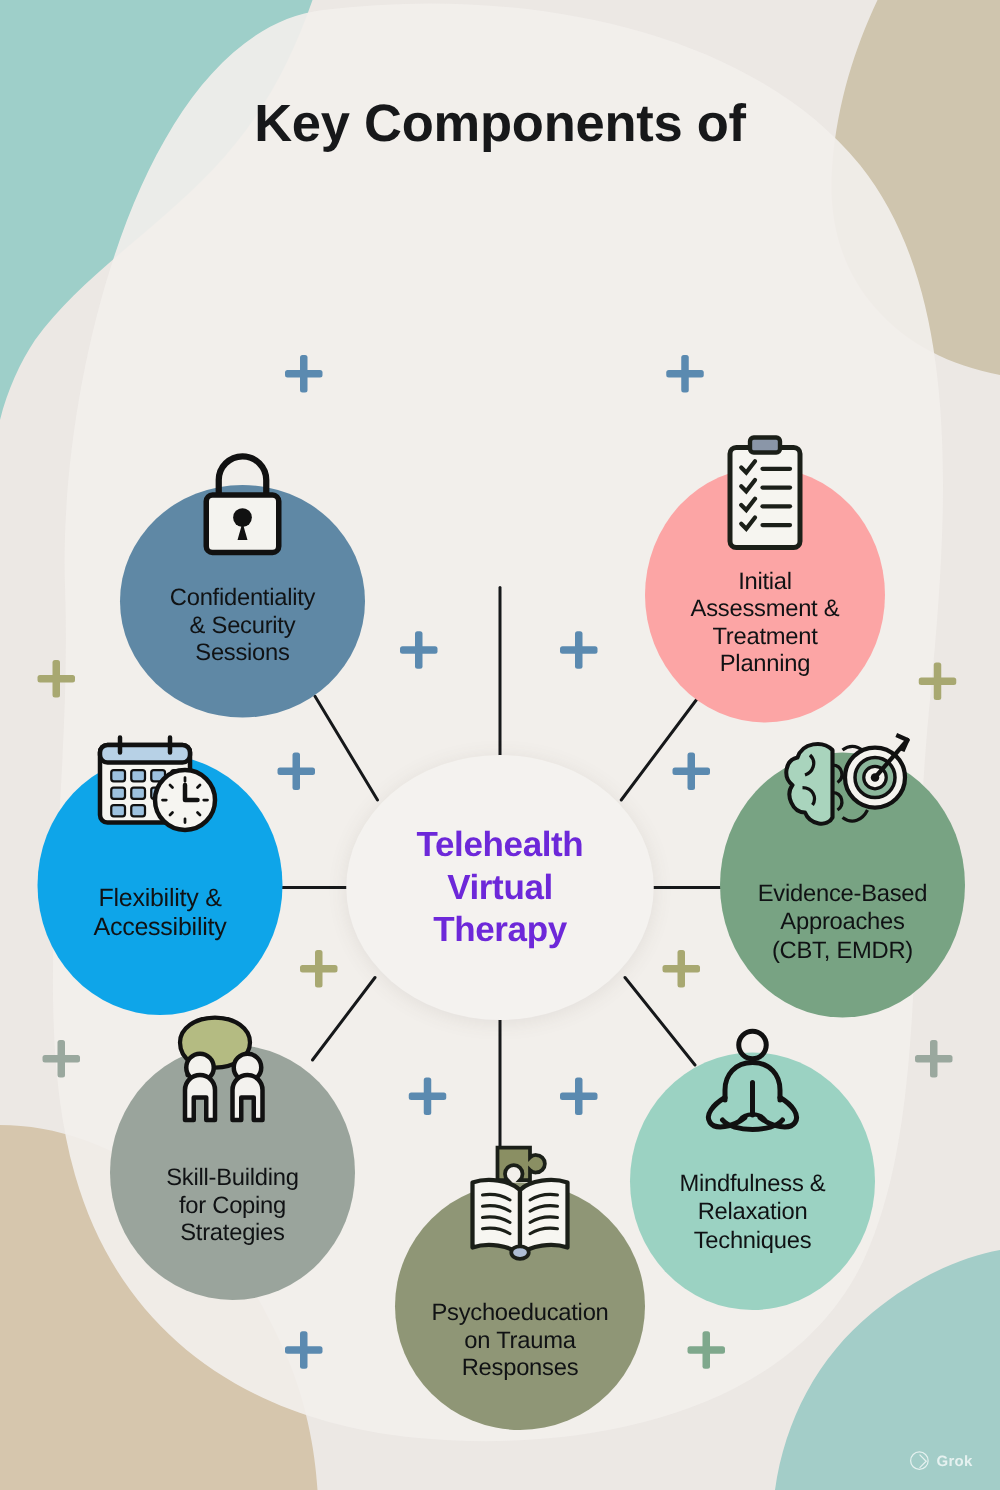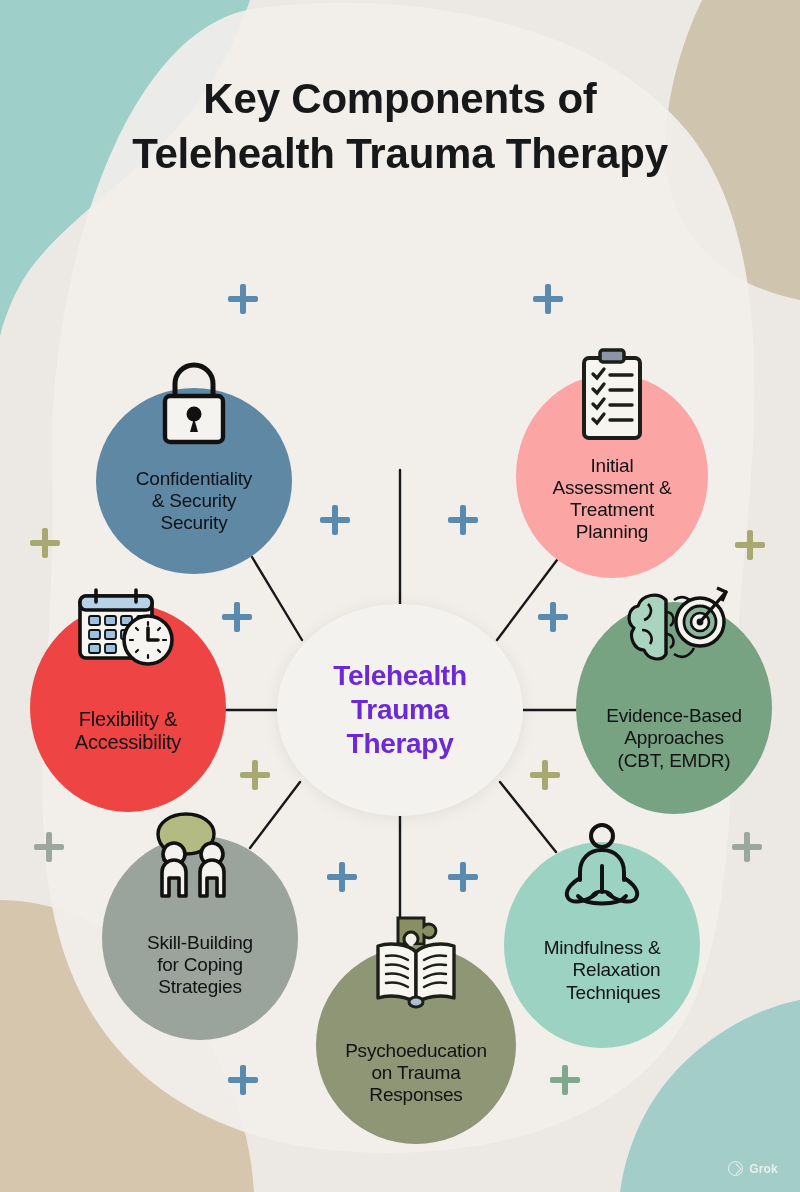--- a/index.html
+++ b/index.html
@@ -104,21 +104,20 @@
     <path fill="#d6c6ad" d="M0,1192 L0,900 C44,900 92,916 132,948 C176,984 206,1032 228,1082 C244,1118 252,1158 254,1192 Z"></path>
     <path fill="#a3cdc8" d="M800,1192 L620,1192 C628,1136 654,1086 698,1050 C732,1022 768,1006 800,1000 Z"></path>
 
     <path fill="#f2efeb" opacity="0.92" d="M258,8 C420,-12 600,24 688,132 C768,232 760,398 744,560 C726,740 742,900 690,1010
          C632,1130 470,1164 330,1150 C196,1136 96,1066 60,940 C22,806 58,640 52,470
          C46,300 116,26 258,8 Z"></path>
   </svg>
 
   <div id="title">
     <span class="l">Key Components of</span>
-    <span class="l">Telehealth Trauma Therapy</span>
   </div>
 
   <svg class="layer" viewBox="0 0 800 1192" style="z-index:4">
     <g stroke="#16181a" stroke-width="2.4" stroke-linecap="round" fill="none">
       <line x1="400" y1="604" x2="400" y2="470"></line>
       <line x1="497" y1="640" x2="560" y2="556"></line>
       <line x1="523" y1="710" x2="578" y2="710"></line>
       <line x1="500" y1="782" x2="556" y2="852"></line>
       <line x1="400" y1="816" x2="400" y2="950"></line>
       <line x1="300" y1="782" x2="250" y2="848"></line>
@@ -184,21 +183,21 @@
     <svg class="ico" style="left:48px;top:-20px;" width="100" height="92" viewBox="0 0 100 92">
       <circle cx="50" cy="14" r="11" fill="none" stroke="#111" stroke-width="4"></circle>
       <path d="M50,28 C36,28 28,38 28,50 L28,58" fill="none" stroke="#111" stroke-width="4" stroke-linecap="round"></path>
       <path d="M50,28 C64,28 72,38 72,50 L72,58" fill="none" stroke="#111" stroke-width="4" stroke-linecap="round"></path>
       <path d="M28,56 C18,62 12,70 16,76 C20,82 34,80 44,72" fill="none" stroke="#111" stroke-width="4" stroke-linecap="round"></path>
       <path d="M72,56 C82,62 88,70 84,76 C80,82 66,80 56,72" fill="none" stroke="#111" stroke-width="4" stroke-linecap="round"></path>
       <path d="M50,44 L50,70" stroke="#111" stroke-width="4" stroke-linecap="round"></path>
       <path d="M26,74 C34,84 66,84 74,74" fill="none" stroke="#111" stroke-width="4" stroke-linecap="round"></path>
       <path d="M40,74 C44,68 56,68 60,74" fill="none" stroke="#111" stroke-width="3.4" stroke-linecap="round"></path>
     </svg>
-    <div class="lbl" style="margin-top:51px;font-size:19px;text-align:right;">
+    <div class="lbl" style="margin-top:51px;font-size:19px;">
       <span>Mindfulness &amp;</span>
       <span>Relaxation</span>
       <span>Techniques</span>
     </div>
   </div>
 
   <div class="node" style="left:316px;top:946px;width:200px;height:198px;background:#8f9676;">
     <svg class="ico" style="left:48px;top:-34px;" width="104" height="104" viewBox="0 0 104 104">
       <path fill="#8a8f63" stroke="#1b1f18" stroke-width="3" d="M44,6 h16 v8 a7,7 0 1 1 0,10 v8 h-8 a7,7 0 1 0 -10,0 h-8 v-26 Z"></path>
       <path fill="#f7f6f1" stroke="#1b1f18" stroke-width="3.4" stroke-linejoin="round" d="M52,40 C44,32 26,30 14,34 L14,86 C26,82 44,84 52,92 Z"></path>
@@ -215,37 +214,37 @@
       </g>
       <ellipse cx="52" cy="90" rx="7" ry="5" fill="#aebdd4" stroke="#1b1f18" stroke-width="3"></ellipse>
     </svg>
     <div class="lbl" style="margin-top:56px;font-size:19px;">
       <span>Psychoeducation</span>
       <span>on Trauma</span>
       <span>Responses</span>
     </div>
   </div>
 
-  <div class="node" style="left:102px;top:836px;width:196px;height:204px;background:#9aa49c;">
+  <div class="node" style="left:88px;top:836px;width:196px;height:204px;background:#9aa49c;">
     <svg class="ico" style="left:42px;top:-26px;" width="112" height="98" viewBox="0 0 112 98">
       <path fill="#b4bb82" stroke="#111" stroke-width="3.4" stroke-linejoin="round" d="M42,4 C58,4 70,13 70,24 C70,35 58,44 42,44 C38,44 34,43.6 31,43 L20,50 L23,40
            C17,36 14,30 14,24 C14,13 26,4 42,4 Z"></path>
       <circle cx="30" cy="44" r="11" fill="#f3f2ee" stroke="#111" stroke-width="3.6"></circle>
       <path d="M18,62 a12,12 0 0 1 24,0 v24 h-7 v-18 h-10 v18 h-7 Z" fill="#f3f2ee" stroke="#111" stroke-width="3.6" stroke-linejoin="round"></path>
       <circle cx="68" cy="44" r="11" fill="#f3f2ee" stroke="#111" stroke-width="3.6"></circle>
       <path d="M56,62 a12,12 0 0 1 24,0 v24 h-7 v-18 h-10 v18 h-7 Z" fill="#f3f2ee" stroke="#111" stroke-width="3.6" stroke-linejoin="round"></path>
     </svg>
     <div class="lbl" style="margin-top:54px;font-size:19px;">
       <span>Skill-Building</span>
       <span>for Coping</span>
       <span>Strategies</span>
     </div>
   </div>
 
-  <div class="node" style="left:30px;top:604px;width:196px;height:208px;background:#ef4444;">
+  <div class="node" style="left:30px;top:604px;width:196px;height:208px;background:#0ea5e9;">
     <svg class="ico" style="left:40px;top:-18px;" width="116" height="88" viewBox="0 0 116 88">
       <rect x="10" y="10" width="72" height="62" rx="6" fill="#f6f5f1" stroke="#111" stroke-width="3.6"></rect>
       <rect x="10" y="10" width="72" height="14" rx="6" fill="#b7d1e6" stroke="#111" stroke-width="3.6"></rect>
       <path d="M26,4 v12 M66,4 v12" stroke="#111" stroke-width="3.6" stroke-linecap="round"></path>
       <g fill="#9dc1de" stroke="#111" stroke-width="1.8">
         <rect x="19" y="30" width="11" height="9" rx="2"></rect>
         <rect x="35" y="30" width="11" height="9" rx="2"></rect>
         <rect x="51" y="30" width="11" height="9" rx="2"></rect>
         <rect x="67" y="30" width="8" height="9" rx="2"></rect>
         <rect x="19" y="44" width="11" height="9" rx="2"></rect>
@@ -270,28 +269,28 @@
   <div class="node" style="left:96px;top:388px;width:196px;height:186px;background:#5f88a5;">
     <svg class="ico" style="left:56px;top:-30px;" width="84" height="92" viewBox="0 0 84 92">
       <path d="M23,40 V26 a19,19 0 0 1 38,0 V40" fill="none" stroke="#111" stroke-width="5" stroke-linecap="round"></path>
       <rect x="13" y="38" width="58" height="46" rx="5" fill="#f4f3ef" stroke="#111" stroke-width="4.4"></rect>
       <circle cx="42" cy="56" r="7.5" fill="#111"></circle>
       <path d="M42,60 L38,74 h8 Z" fill="#111"></path>
     </svg>
     <div class="lbl" style="margin-top:40px;font-size:19px;">
       <span>Confidentiality</span>
       <span>&amp; Security</span>
-      <span>Security</span>
+      <span>Sessions</span>
     </div>
   </div>
 
   <div id="hub">
     <div class="hlbl">
       <span>Telehealth</span>
-      <span>Trauma</span>
+      <span>Virtual</span>
       <span>Therapy</span>
     </div>
   </div>
 
   <div class="plus" style="left:228px;top:284px;width:30px;height:30px;color:#5b8ab0;">
       <i class="h"></i>
       <i class="v"></i>
     </div>
   <div class="plus" style="left:533px;top:284px;width:30px;height:30px;color:#5b8ab0;">
       <i class="h"></i>

